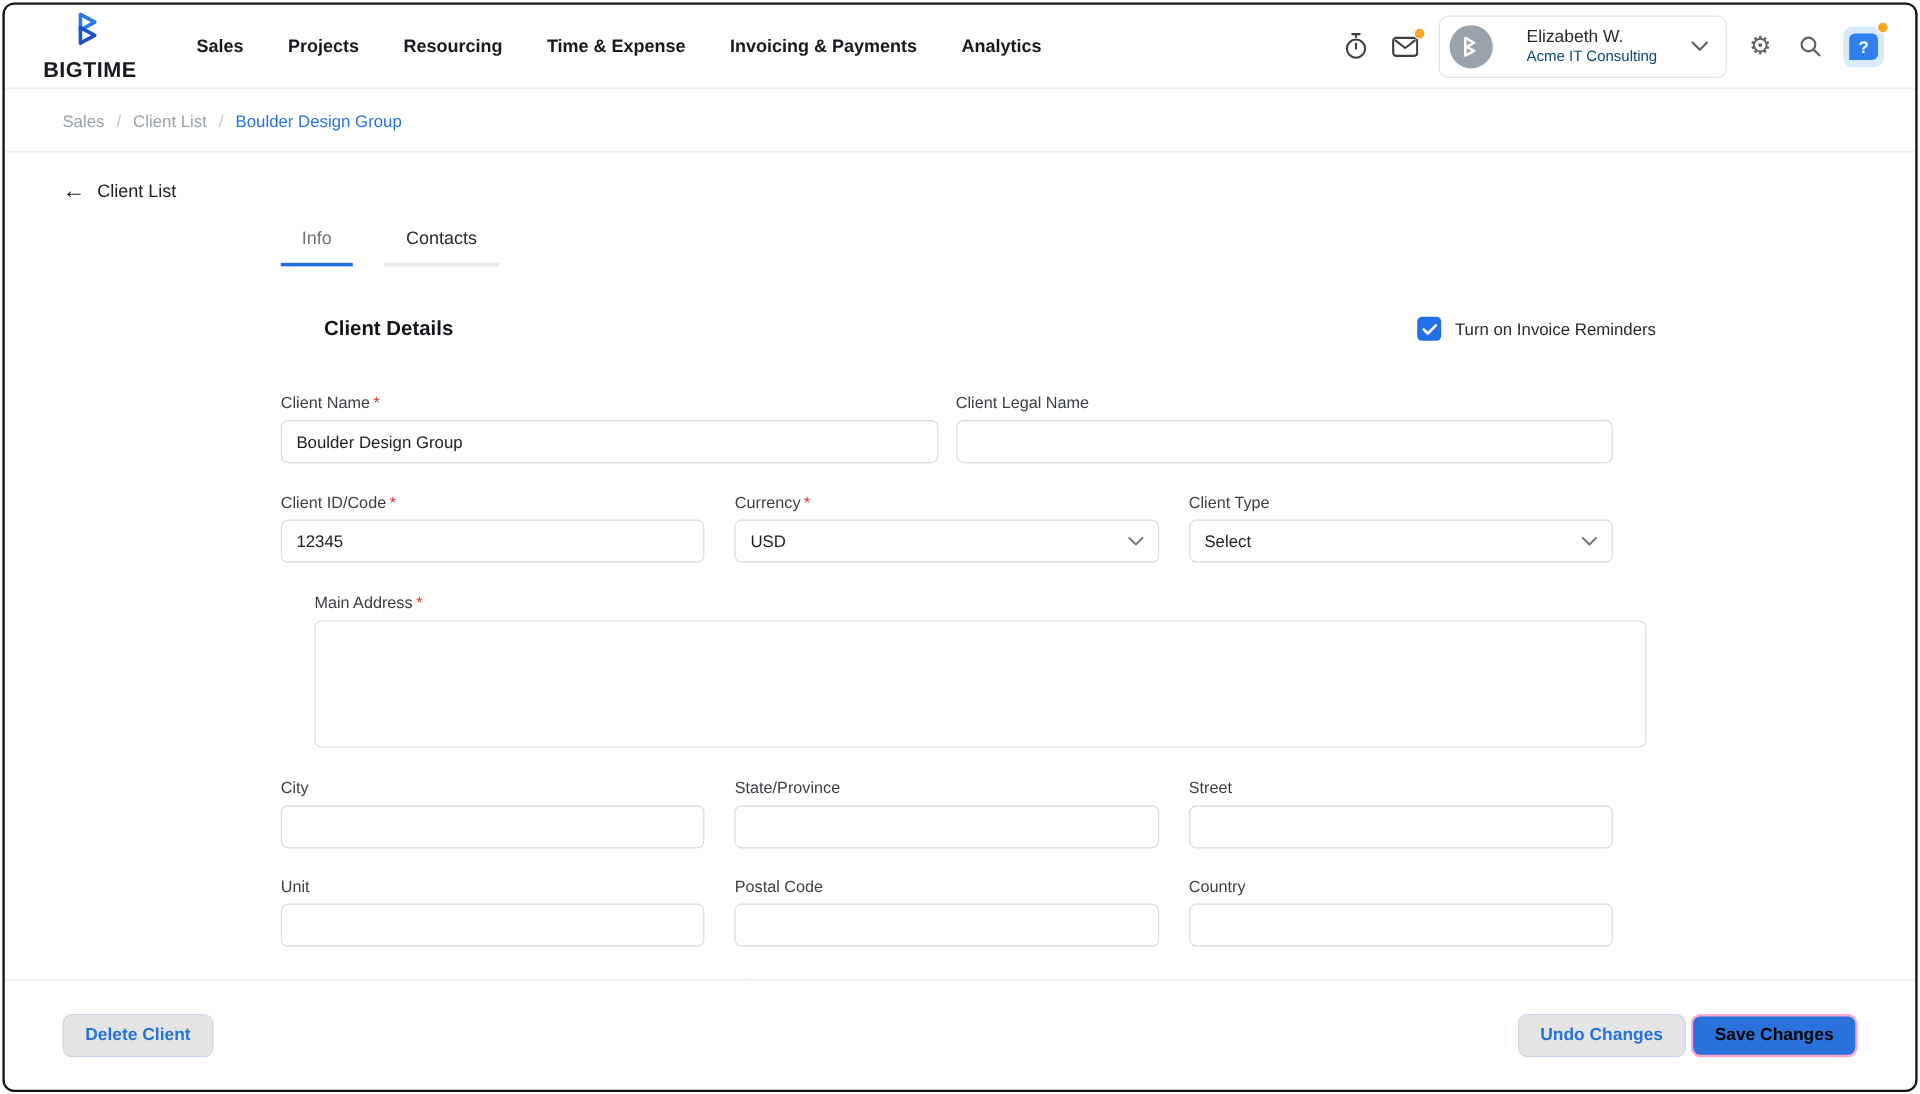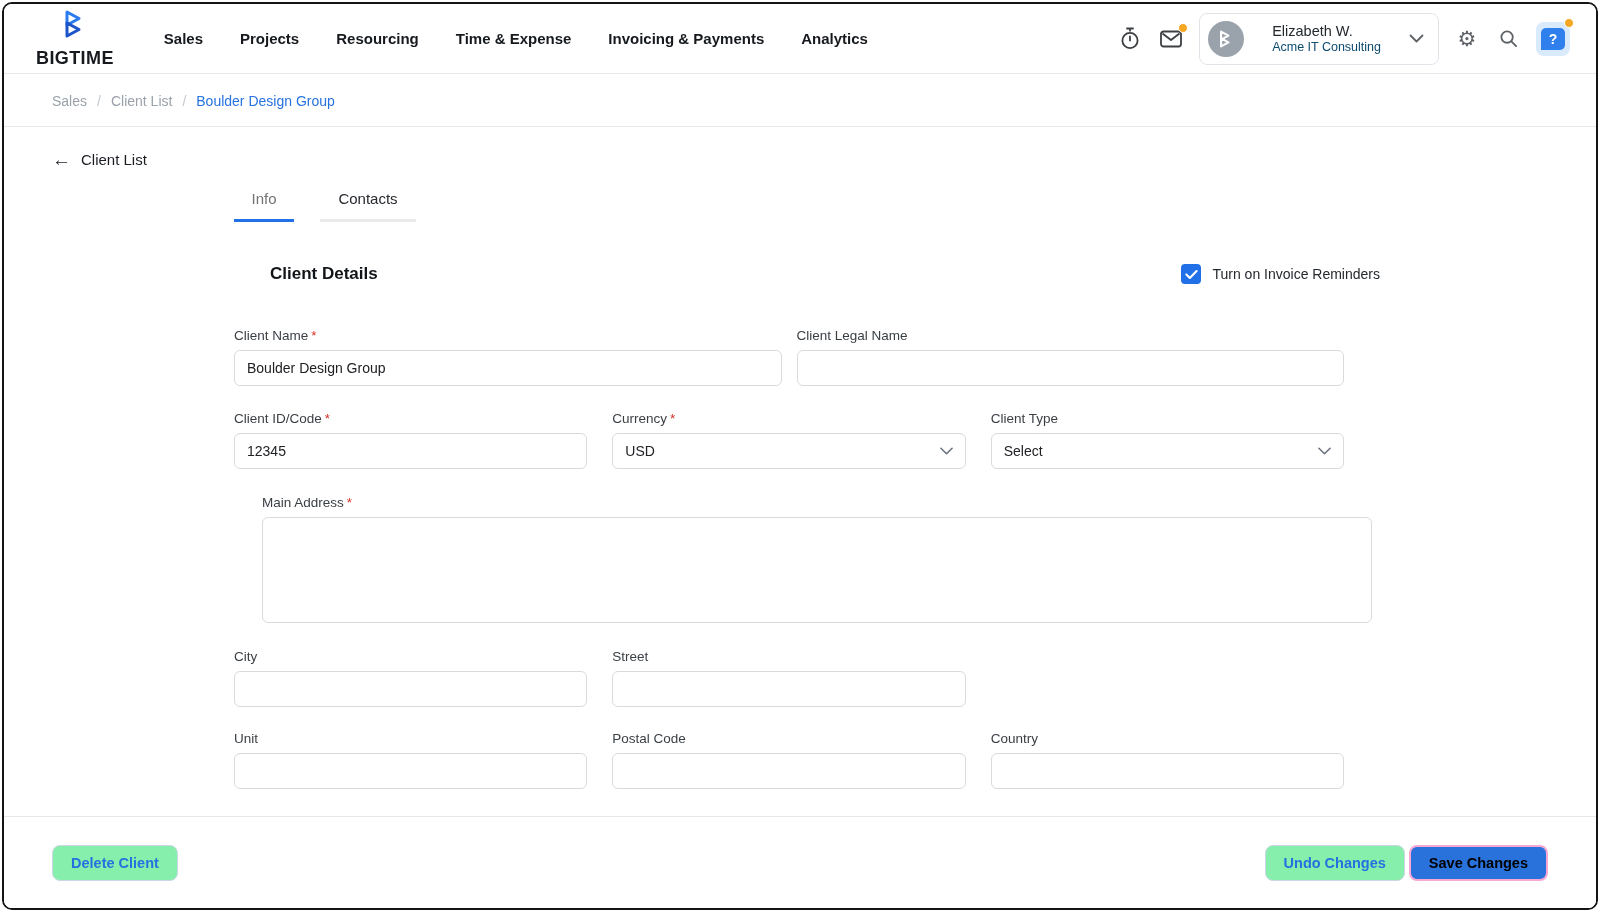--- a/index.html
+++ b/index.html
@@ -79,21 +79,21 @@
   .textarea { width:100%; height:106px; border:1px solid #d8dade; border-radius:6px; background:#fff;
               padding:9px 12px; font-size:14px; color:#202124; font-family:inherit; resize:none; outline:none; }
   .select { display:flex; align-items:center; justify-content:space-between; cursor:pointer; }
   .select-value { font-size:14px; color:#202124; }
 
   
   .footer { position:absolute; left:0; right:0; bottom:0; height:92px; background:#fff;
             border-top:1px solid #e8e8e8; display:flex; align-items:center; padding:0 48px; z-index:10; }
   .btn { height:36px; border-radius:8px; font-size:14.5px; font-weight:700; padding:0 18px;
          cursor:pointer; font-family:inherit; }
-  .btn-outline { background:#86efac; border:1px solid #ccd7e6; color:#2471e0; }
+  .btn-outline { background:#e5e5e5; border:1px solid #ccd7e6; color:#2471e0; }
   .btn-primary { background:#2a72db; border:2px solid #f9a8d4; color:#000000; margin-left:4px; }
   .push-right { margin-left:auto; }
 
   svg { display:block; }
 </style>
 </head>
 <body>
 
 <div class="frame">
 
@@ -256,20 +256,24 @@
           <textarea class="textarea" style=""></textarea>
         </div>
       </div>
 
       <div class="row row-3col r3">
         <div class="field">
           <div class="label-row"><span>City</span></div>
           <input class="input" style="">
         </div>
         <div class="field">
+          <div class="label-row"><span>State/Province</span></div>
+          <input class="input" style="">
+        </div>
+        <div class="field">
           <div class="label-row"><span>Street</span></div>
           <input class="input" style="">
         </div>
       </div>
 
       <div class="row row-3col r4">
         <div class="field">
           <div class="label-row"><span>Unit</span></div>
           <input class="input" style="">
         </div>

